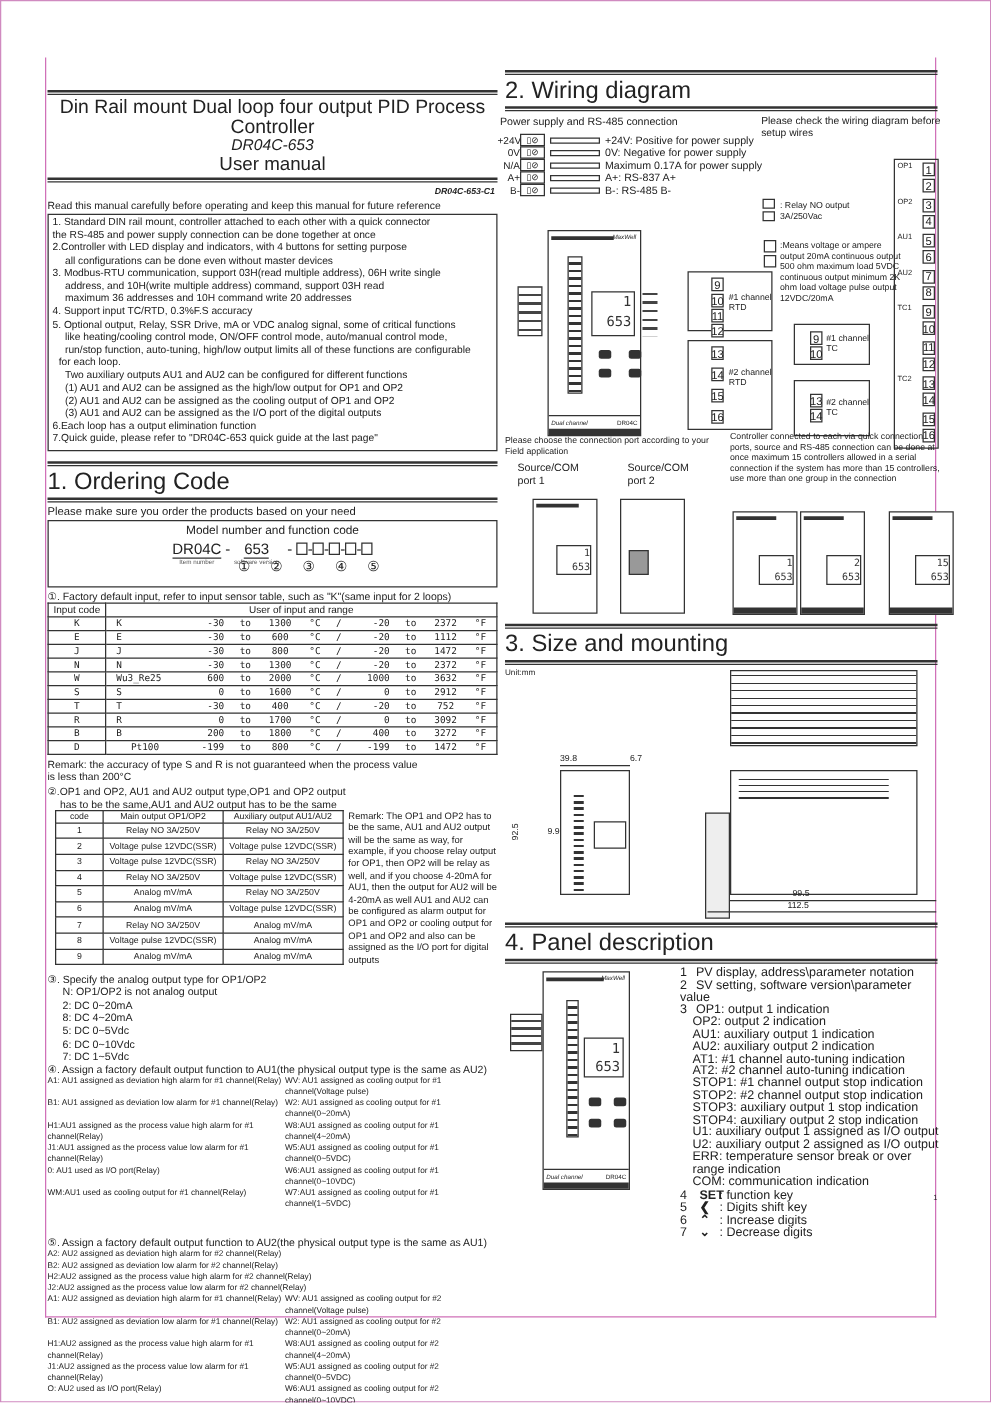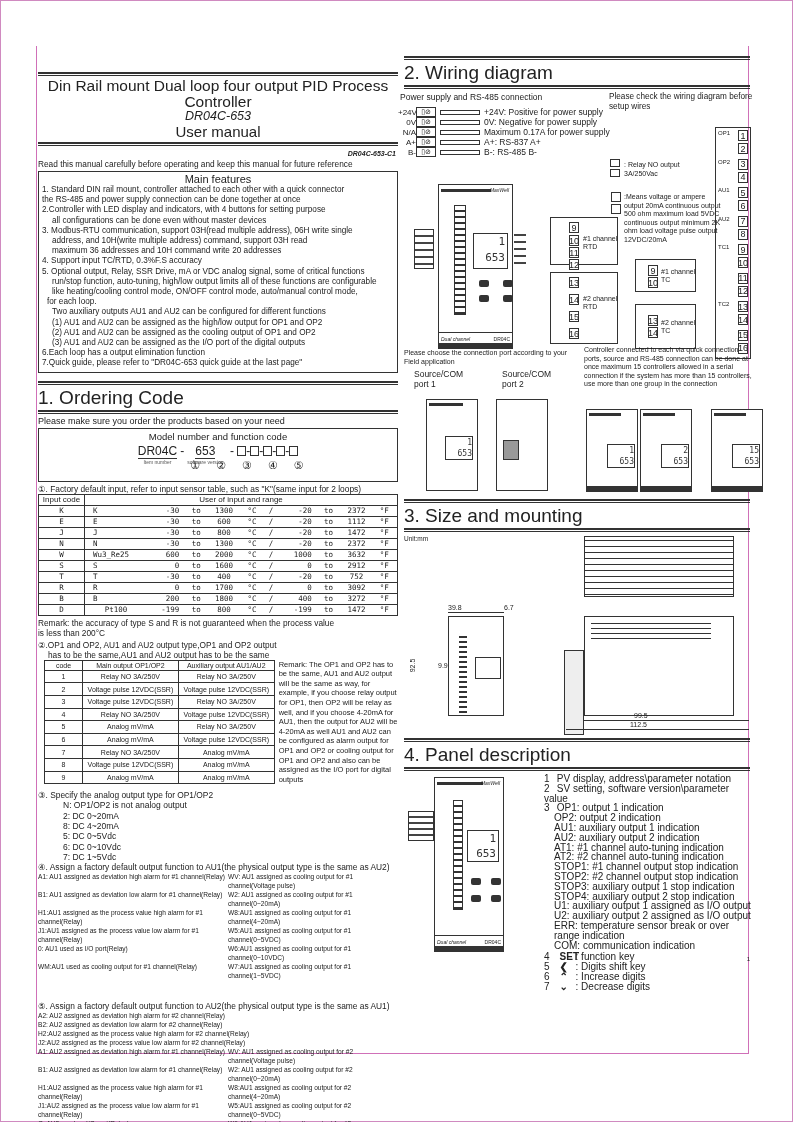--- a/index.html
+++ b/index.html
@@ -31,21 +31,21 @@
 .circ{font-size:11px;display:flex;gap:16px;justify-content:center;margin-left:58px}
 table{border-collapse:collapse}
 .intbl{width:360px;font-size:7.5px;font-family:"DejaVu Sans Mono",monospace}
 .intbl td,.intbl th{border:1px solid #333;padding:0 2px;height:11px;text-align:center;font-weight:normal}
 .intbl th{font-family:"Liberation Sans",sans-serif;font-size:8px}
 .ranges{display:flex;justify-content:space-between;padding:0 6px}
 .outwrap{display:flex;gap:4px;margin-left:6px}
 .outtbl{font-size:7px;width:232px}
 .outtbl td{border:1px solid #333;text-align:center;height:10px;padding:0 1px}
 .remark2{font-size:7.5px;line-height:9.6px;width:120px}
-.list3{font-size:8.5px;line-height:10.3px;padding-left:25px}
+.list3{font-size:8.5px;line-height:10.3px;padding-left:12px}
 .fn{font-size:6.6px;line-height:9px;display:grid;grid-template-columns:190px 170px}
 
 .wr-top{position:relative;height:260px}
 .abs{position:absolute}
 .term-row{display:flex;align-items:center;height:10px;font-size:8.5px}
 .term-lbl{width:18px;text-align:right;font-size:8px}
 .term{width:20px;height:10px;border:1px solid #333;display:flex;align-items:center;justify-content:space-around;font-size:7px}
 .wire{width:40px;height:5px;border:1px solid #333;margin:0 4px}
 .devbox{border:1px solid #333;background:#fff}
 .dev-dark{background:#333}
@@ -68,32 +68,31 @@
 <div class="col lcol" style="top:72px">
   <div class="dbl"></div>
   <div class="main-title">Din Rail mount Dual loop four output PID Process Controller</div>
   <div class="subtitle">DR04C-653</div>
   <div class="manual">User manual</div>
   <div class="dbl"></div>
   <div class="code-right">DR04C-653-C1</div>
   <div class="small">Read this manual carefully before operating and keep this manual for future reference</div>
 
   <div class="features">
-    <h3>Main features</h3>
     <p>1.  Standard DIN rail mount, controller attached to each other with a quick connector</p>
     <p>the RS-485 and power supply connection can be done together at once</p>
     <p>2.Controller with LED display and indicators, with 4 buttons for setting purpose</p>
     <p class="ind">all configurations can be done even without master devices</p>
     <p>3. Modbus-RTU communication, support 03H(read multiple address), 06H write single</p>
     <p class="ind">address, and 10H(write multiple address) command, support 03H read</p>
     <p class="ind">maximum 36 addresses and 10H command write 20 addresses</p>
     <p>4. Support input TC/RTD, 0.3%F.S accuracy</p>
     <p>5. Optional output, Relay, SSR Drive, mA or VDC analog signal, some of critical functions</p>
+    <p class="ind">like heating/cooling control mode, ON/OFF control mode, auto/manual control mode,</p>
     <p class="ind">run/stop function, auto-tuning, high/low output limits all of these functions are configurable</p>
-    <p class="ind">like heating/cooling control mode, ON/OFF control mode, auto/manual control mode,</p>
     <p class="ind2">for each loop.</p>
     <p class="ind">Two auxiliary outputs AU1 and AU2 can be configured for different functions</p>
     <p class="ind">(1) AU1 and AU2 can be assigned as the high/low output for OP1 and OP2</p>
     <p class="ind">(2) AU1 and AU2 can be assigned as the cooling output of OP1 and OP2</p>
     <p class="ind">(3) AU1 and AU2 can be assigned as the I/O port of the digital outputs</p>
     <p>6.Each loop has a output elimination function</p>
     <p>7.Quick guide, please refer to "DR04C-653 quick guide at the last page"</p>
   </div>
 
   <div style="height:8px"></div>

